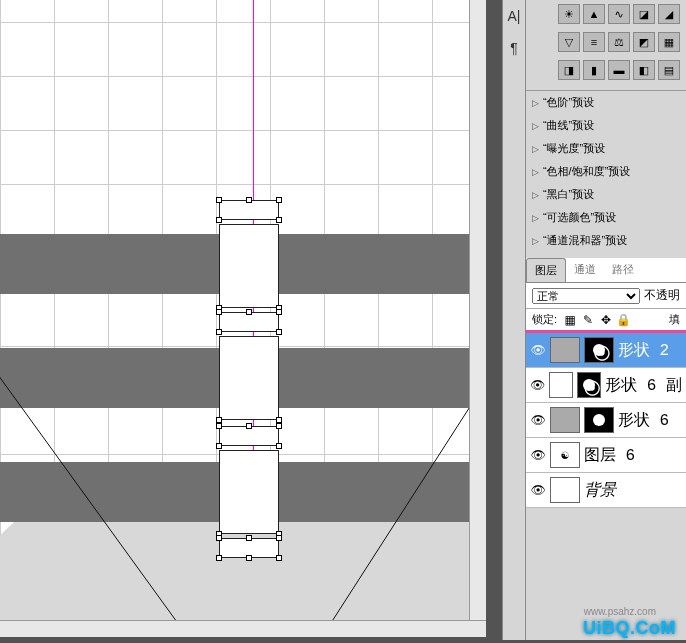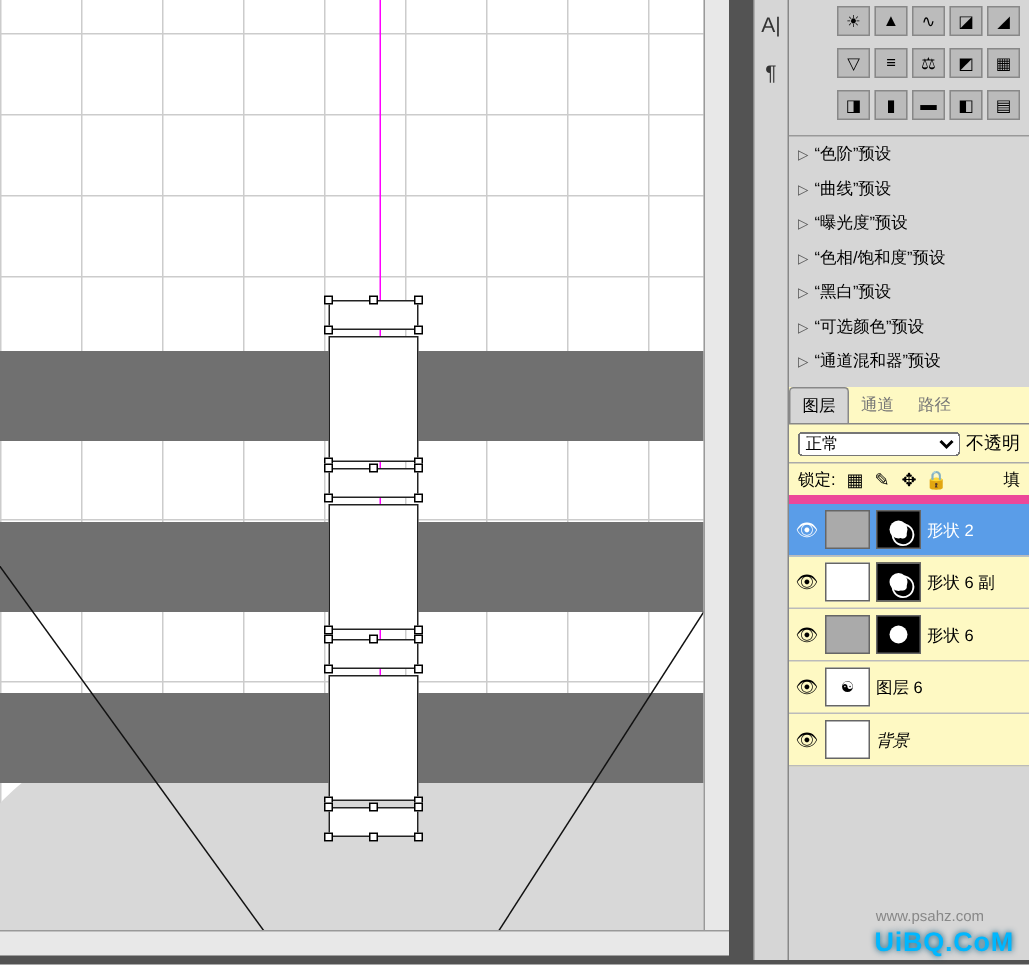--- a/index.html
+++ b/index.html
@@ -16,40 +16,40 @@
 .scroll-v { position: absolute; right: 200px; top: 0; width: 17px; height: 620px; background: #e8e8e8; border-left: 1px solid #999; }
 .scroll-h { position: absolute; left: 0; bottom: 6px; width: 486px; height: 17px; background: #e8e8e8; border-top: 1px solid #999; }
 .sidebar-narrow { position: absolute; left: 502px; top: 0; width: 24px; height: 640px; background: #d6d6d6; border-left: 1px solid #888; border-right: 1px solid #888; }
 .sidebar-narrow .icon { display: block; text-align: center; padding: 8px 0; color: #333; font-size: 14px; }
 .panels { position: absolute; right: 0; top: 0; width: 160px; height: 640px; background: #d6d6d6; }
 .adjust-row { display: flex; gap: 3px; padding: 4px 6px; justify-content: flex-end; }
 .adj-icon { width: 22px; height: 20px; background: #bbb; border: 1px solid #888; display: flex; align-items: center; justify-content: center; font-size: 11px; }
 .preset-list { margin-top: 6px; border-top: 1px solid #999; }
 .preset-item { display: flex; align-items: center; padding: 4px 6px; font-size: 11px; color: #000; cursor: pointer; }
 .preset-item .tri { margin-right: 4px; font-size: 9px; color: #555; }
-.layers-panel { margin-top: 6px; background: #fef9c3; }
+.layers-panel { margin-top: 6px; background: #ffffff; }
 .tabs { display: flex; border-bottom: 1px solid #888; }
 .tab { padding: 4px 8px; font-size: 11px; cursor: pointer; }
 .tab.active { background: #d6d6d6; border: 1px solid #888; border-bottom: none; border-top-left-radius: 3px; border-top-right-radius: 3px; }
 .tab.inactive { color: #777; }
 .layer-opts { display: flex; align-items: center; padding: 4px 6px; gap: 4px; }
 .layer-opts select { font-size: 11px; flex: 1; }
-.lock-row { display: flex; align-items: center; gap: 6px; padding: 3px 6px; border-top: 1px solid #aaa; border-bottom: 6px solid #ec4899; font-size: 11px; }
+.lock-row { display: flex; align-items: center; gap: 6px; padding: 3px 6px; border-top: 1px solid #aaa; border-bottom: 3px solid #ec4899; font-size: 11px; }
 .lockicons { display: flex; gap: 4px; }
 .lockicons span { width: 14px; height: 14px; font-size: 12px; display: flex; align-items: center; justify-content: center; }
 .layer-list { }
 .layer-row { display: flex; align-items: center; padding: 4px; gap: 4px; border-bottom: 1px solid #bbb; }
 .layer-row.selected { background: #5a9de8; color: #fff; }
 .vis { width: 16px; height: 16px; display: flex; align-items: center; justify-content: center; font-size: 12px; }
 .thumb { width: 30px; height: 26px; border: 1px solid #666; background: #aaa; display: flex; align-items: center; justify-content: center; font-size: 10px; }
 .thumb.white { background: #fff; }
 .thumb.mask { background: #000; color: #fff; position: relative; }
 .thumb.mask::after { content: ""; width: 12px; height: 12px; border-radius: 50%; background: #fff; }
 .thumb.wheel::after { content: "⦿"; font-size: 18px; color: #fff; }
-.layer-name { font-size: 11px; flex: 1; white-space: nowrap; }
+.layer-name { font-size: 16px; flex: 1; white-space: nowrap; font-family: Liberation Mono, monospace; }
 .layer-name.italic { font-style: italic; }
 .watermark { position: absolute; bottom: 4px; right: 10px; color: #00b7ff; font-size: 18px; font-weight: bold; text-shadow: 0 0 4px #005577; letter-spacing: 0.5px; }
 .wm2 { position: absolute; bottom: 26px; right: 30px; color: #888; font-size: 10px; }
 </style>
 </head>
 <body>
 
 <div class="canvas">
 
   <div class="gridline-v" style="left:0px"></div>

